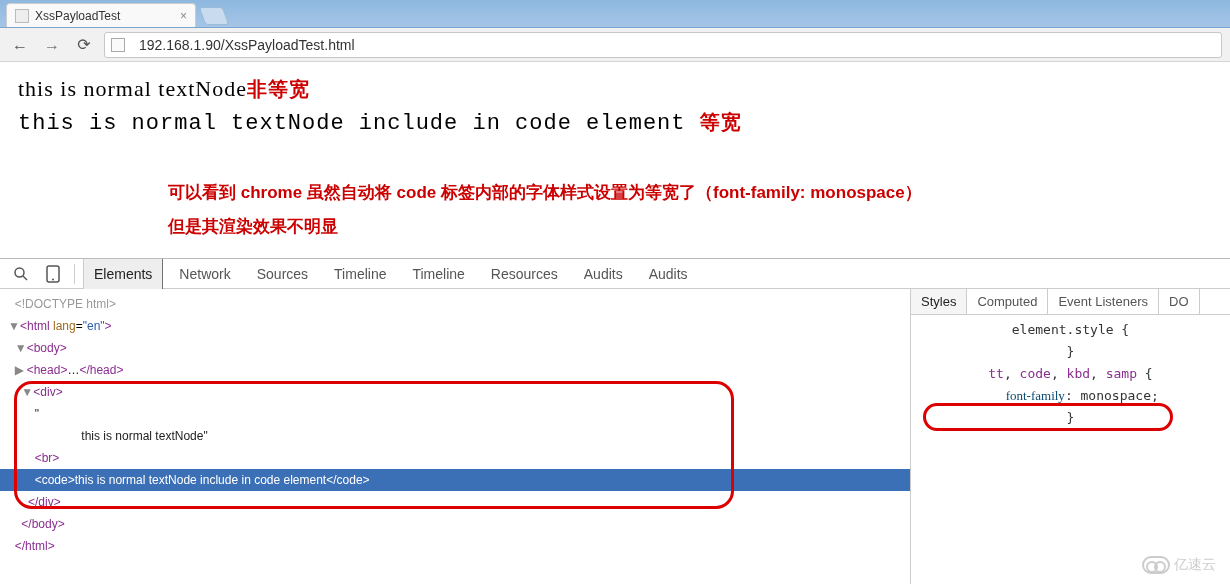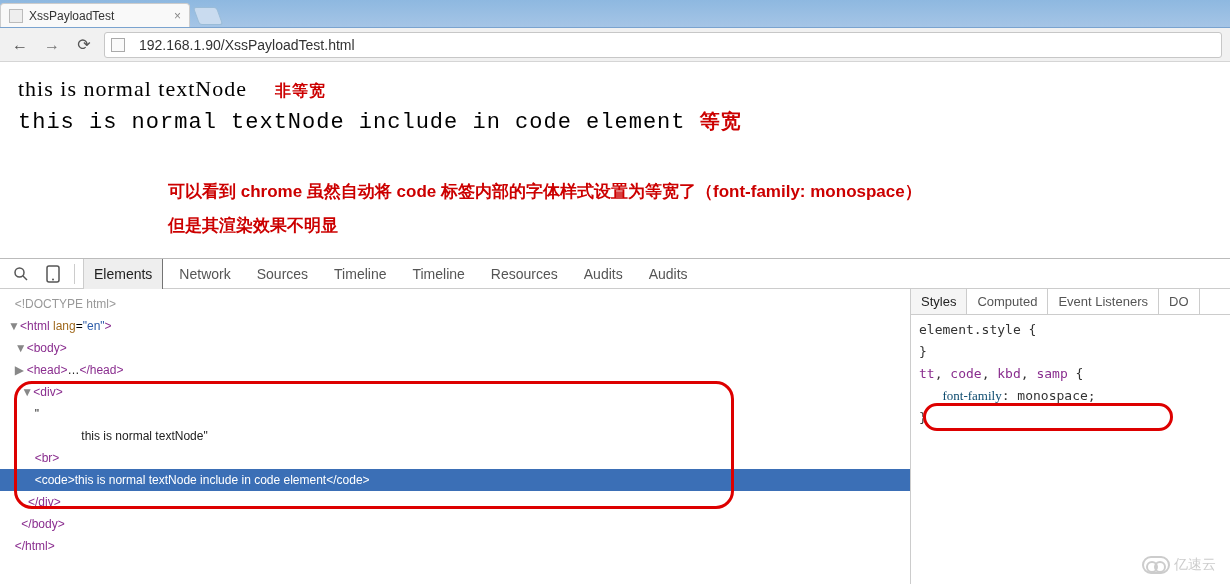--- a/index.html
+++ b/index.html
@@ -12,20 +12,21 @@
       overflow: hidden;
       position: relative;
     }
     
     .tab-strip {
       height: 28px;
       background: linear-gradient(#8eb8e0, #a5c5e6);
       border-bottom: 1px solid #7aa3cf;
       display: flex;
       align-items: flex-end;
+      padding-left: 6px;
     }
     .tab {
       background: #f9f9f9;
       border: 1px solid #ccc;
       border-bottom: none;
       border-radius: 4px 4px 0 0;
       height: 24px;
       width: 190px;
       display: flex;
       align-items: center;
@@ -86,21 +87,21 @@
     
     .page-content {
       padding: 14px 18px;
       font-size: 22px;
       font-family: "Times New Roman", serif;
       color: #000;
     }
     .line1 { font-family: Georgia, "Times New Roman", serif; letter-spacing: 1px; }
     .line2 { font-family: "Courier New", monospace; letter-spacing: 1px; margin-top: 6px; }
     .annot-red { color: #c00; font-weight: bold; font-family: "Microsoft YaHei", sans-serif; }
-    .annot-red.a1 { font-size: 16px; margin-left: 28px; }
+    .annot-red.a1 { font-size: 20px; }
     .annot-red.a2 { font-size: 20px; }
     .big-annot {
       margin: 40px 0 0 150px;
       color: #c00;
       font-weight: bold;
       font-family: "Microsoft YaHei", sans-serif;
       font-size: 17px;
       line-height: 2;
     }
     
@@ -200,20 +201,21 @@
       display: flex; align-items: center;
       color: #555;
       border-right: 1px solid #ccc;
       cursor: pointer;
     }
     .styles-tab.active { background: #f5f5f5; color: #222; }
     .styles-body {
       padding: 4px 8px;
       line-height: 22px;
       color: #333;
+      text-align: center;
     }
     .styles-body .sel { color: #333; }
     .styles-body .sel .keyw { color: #8a2e8f; }
     .styles-body .prop { color: #0c4a6e; font-family: Liberation Serif, serif; }
     .styles-body .val { color: #333; }
     .red-box2 {
       position: absolute;
       left: 12px; top: 114px;
       width: 250px; height: 28px;
       border: 3px solid #d00;

